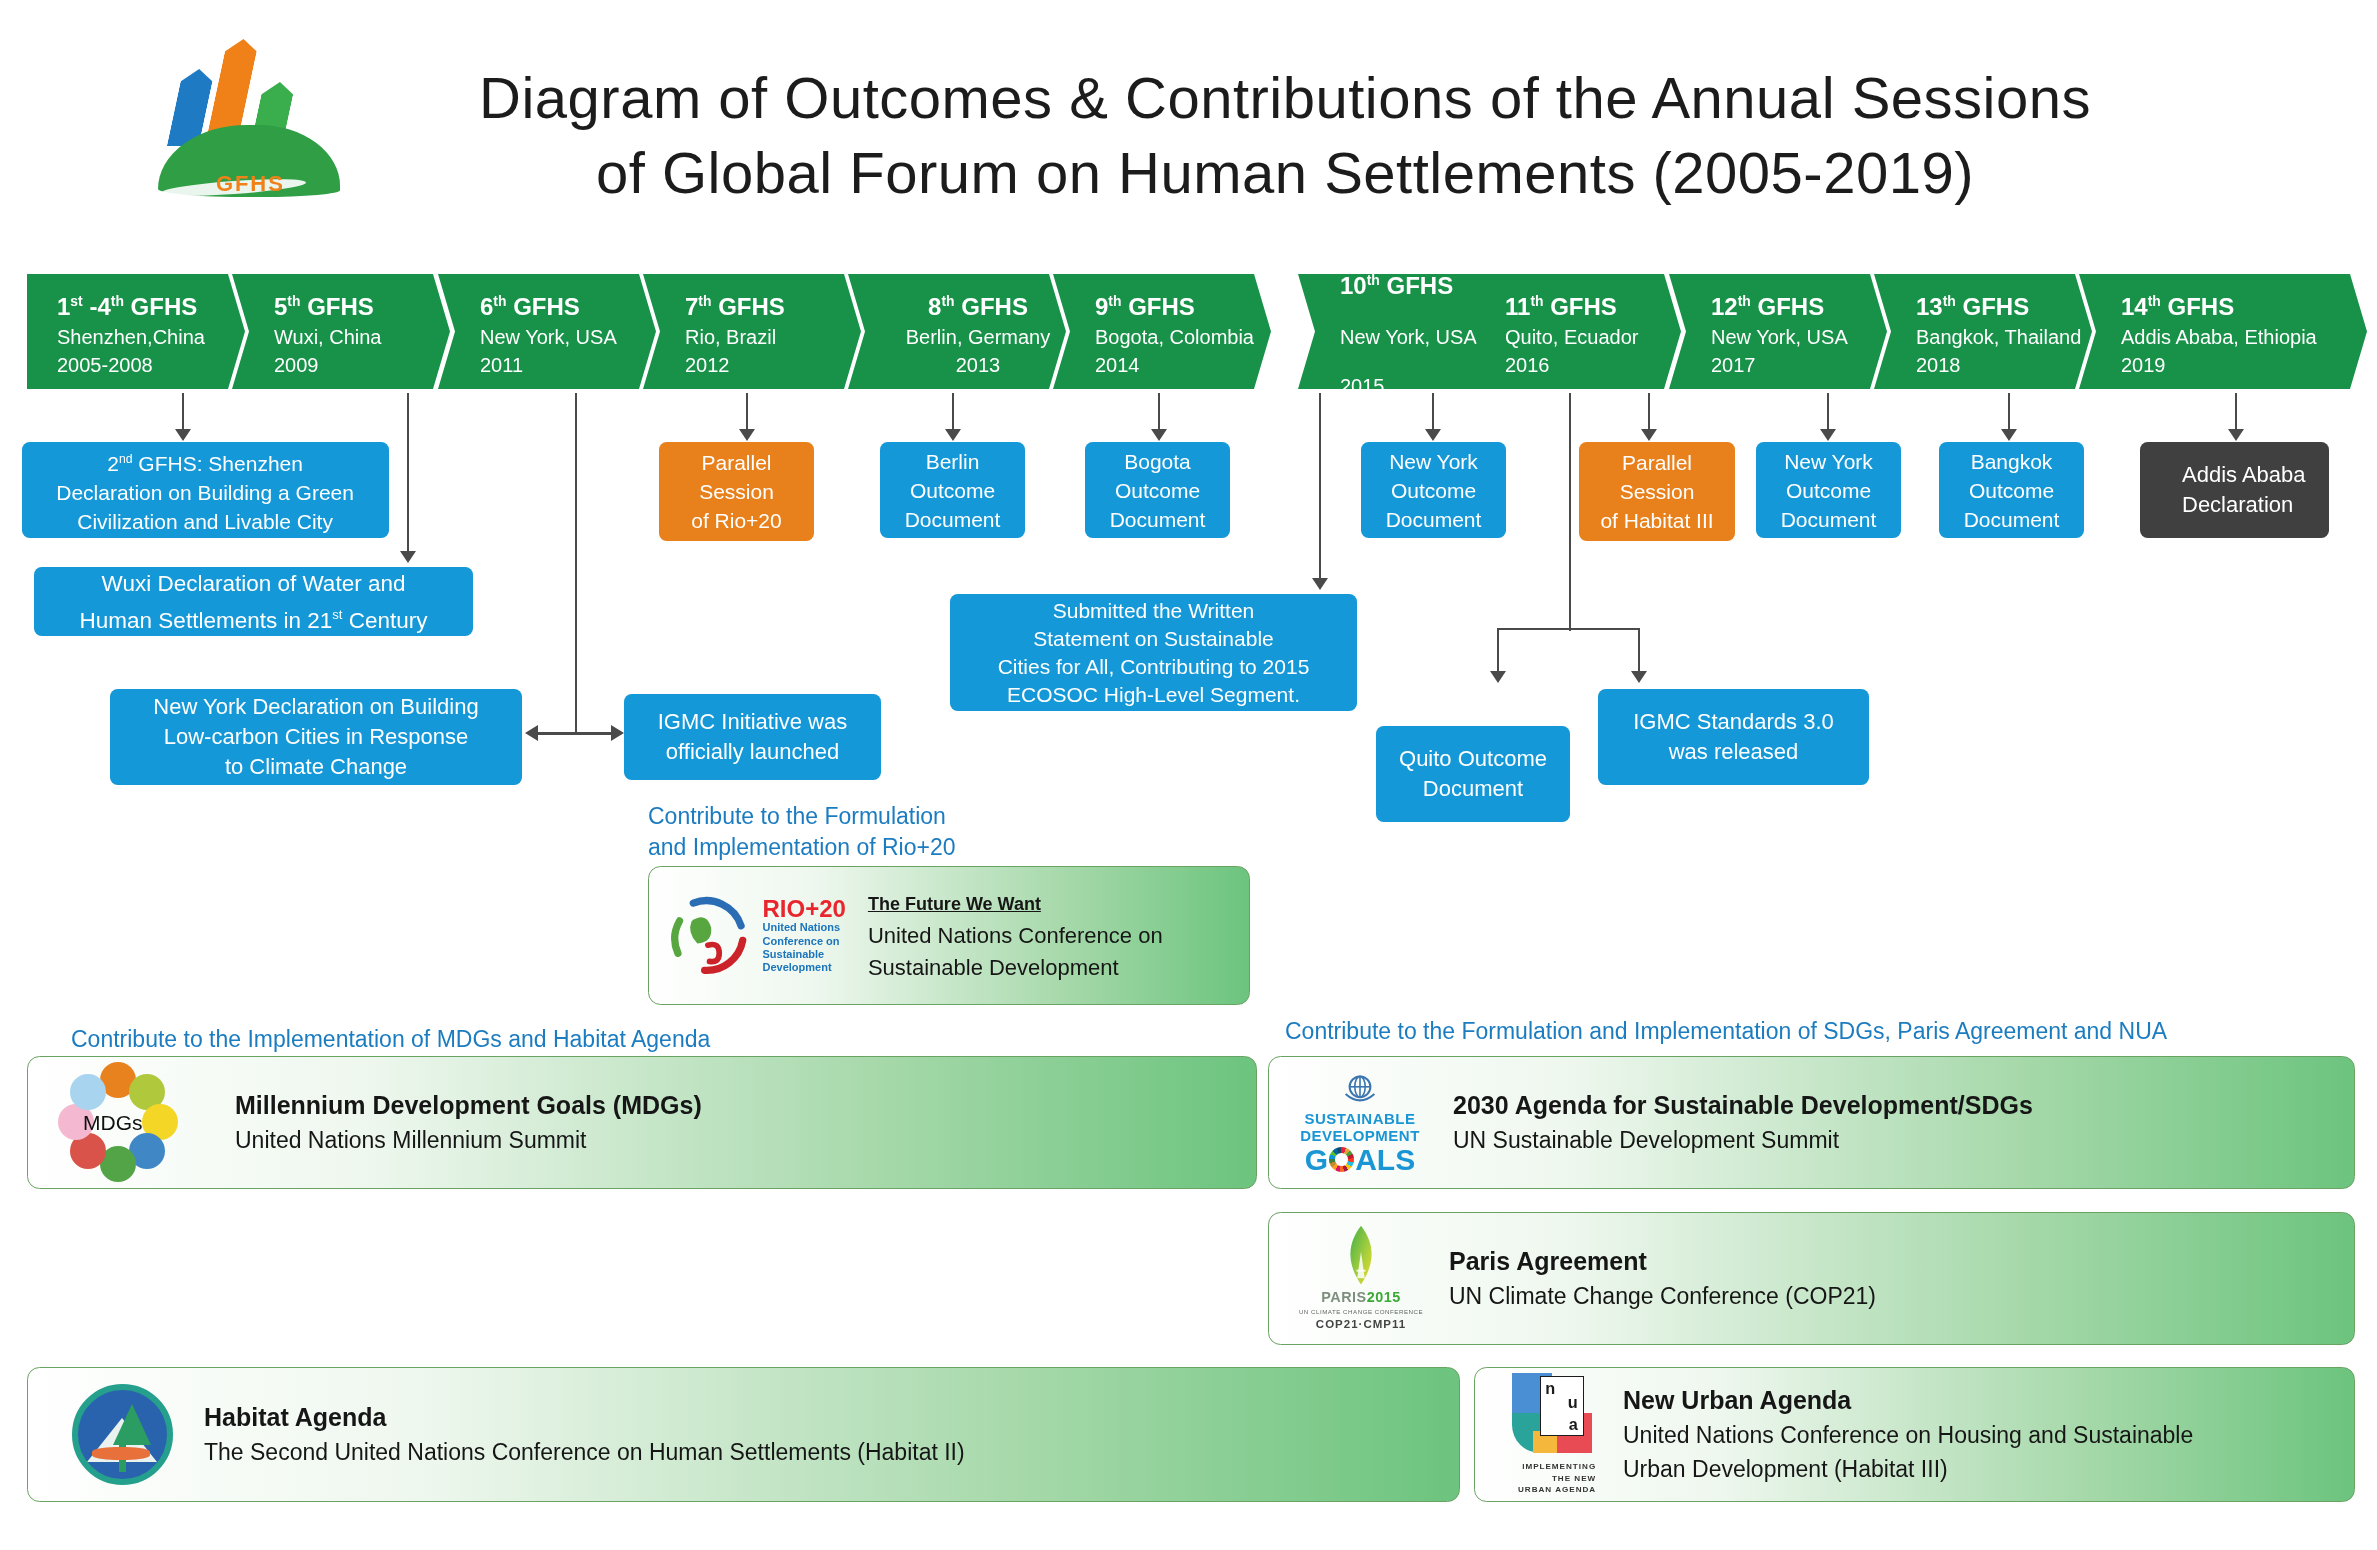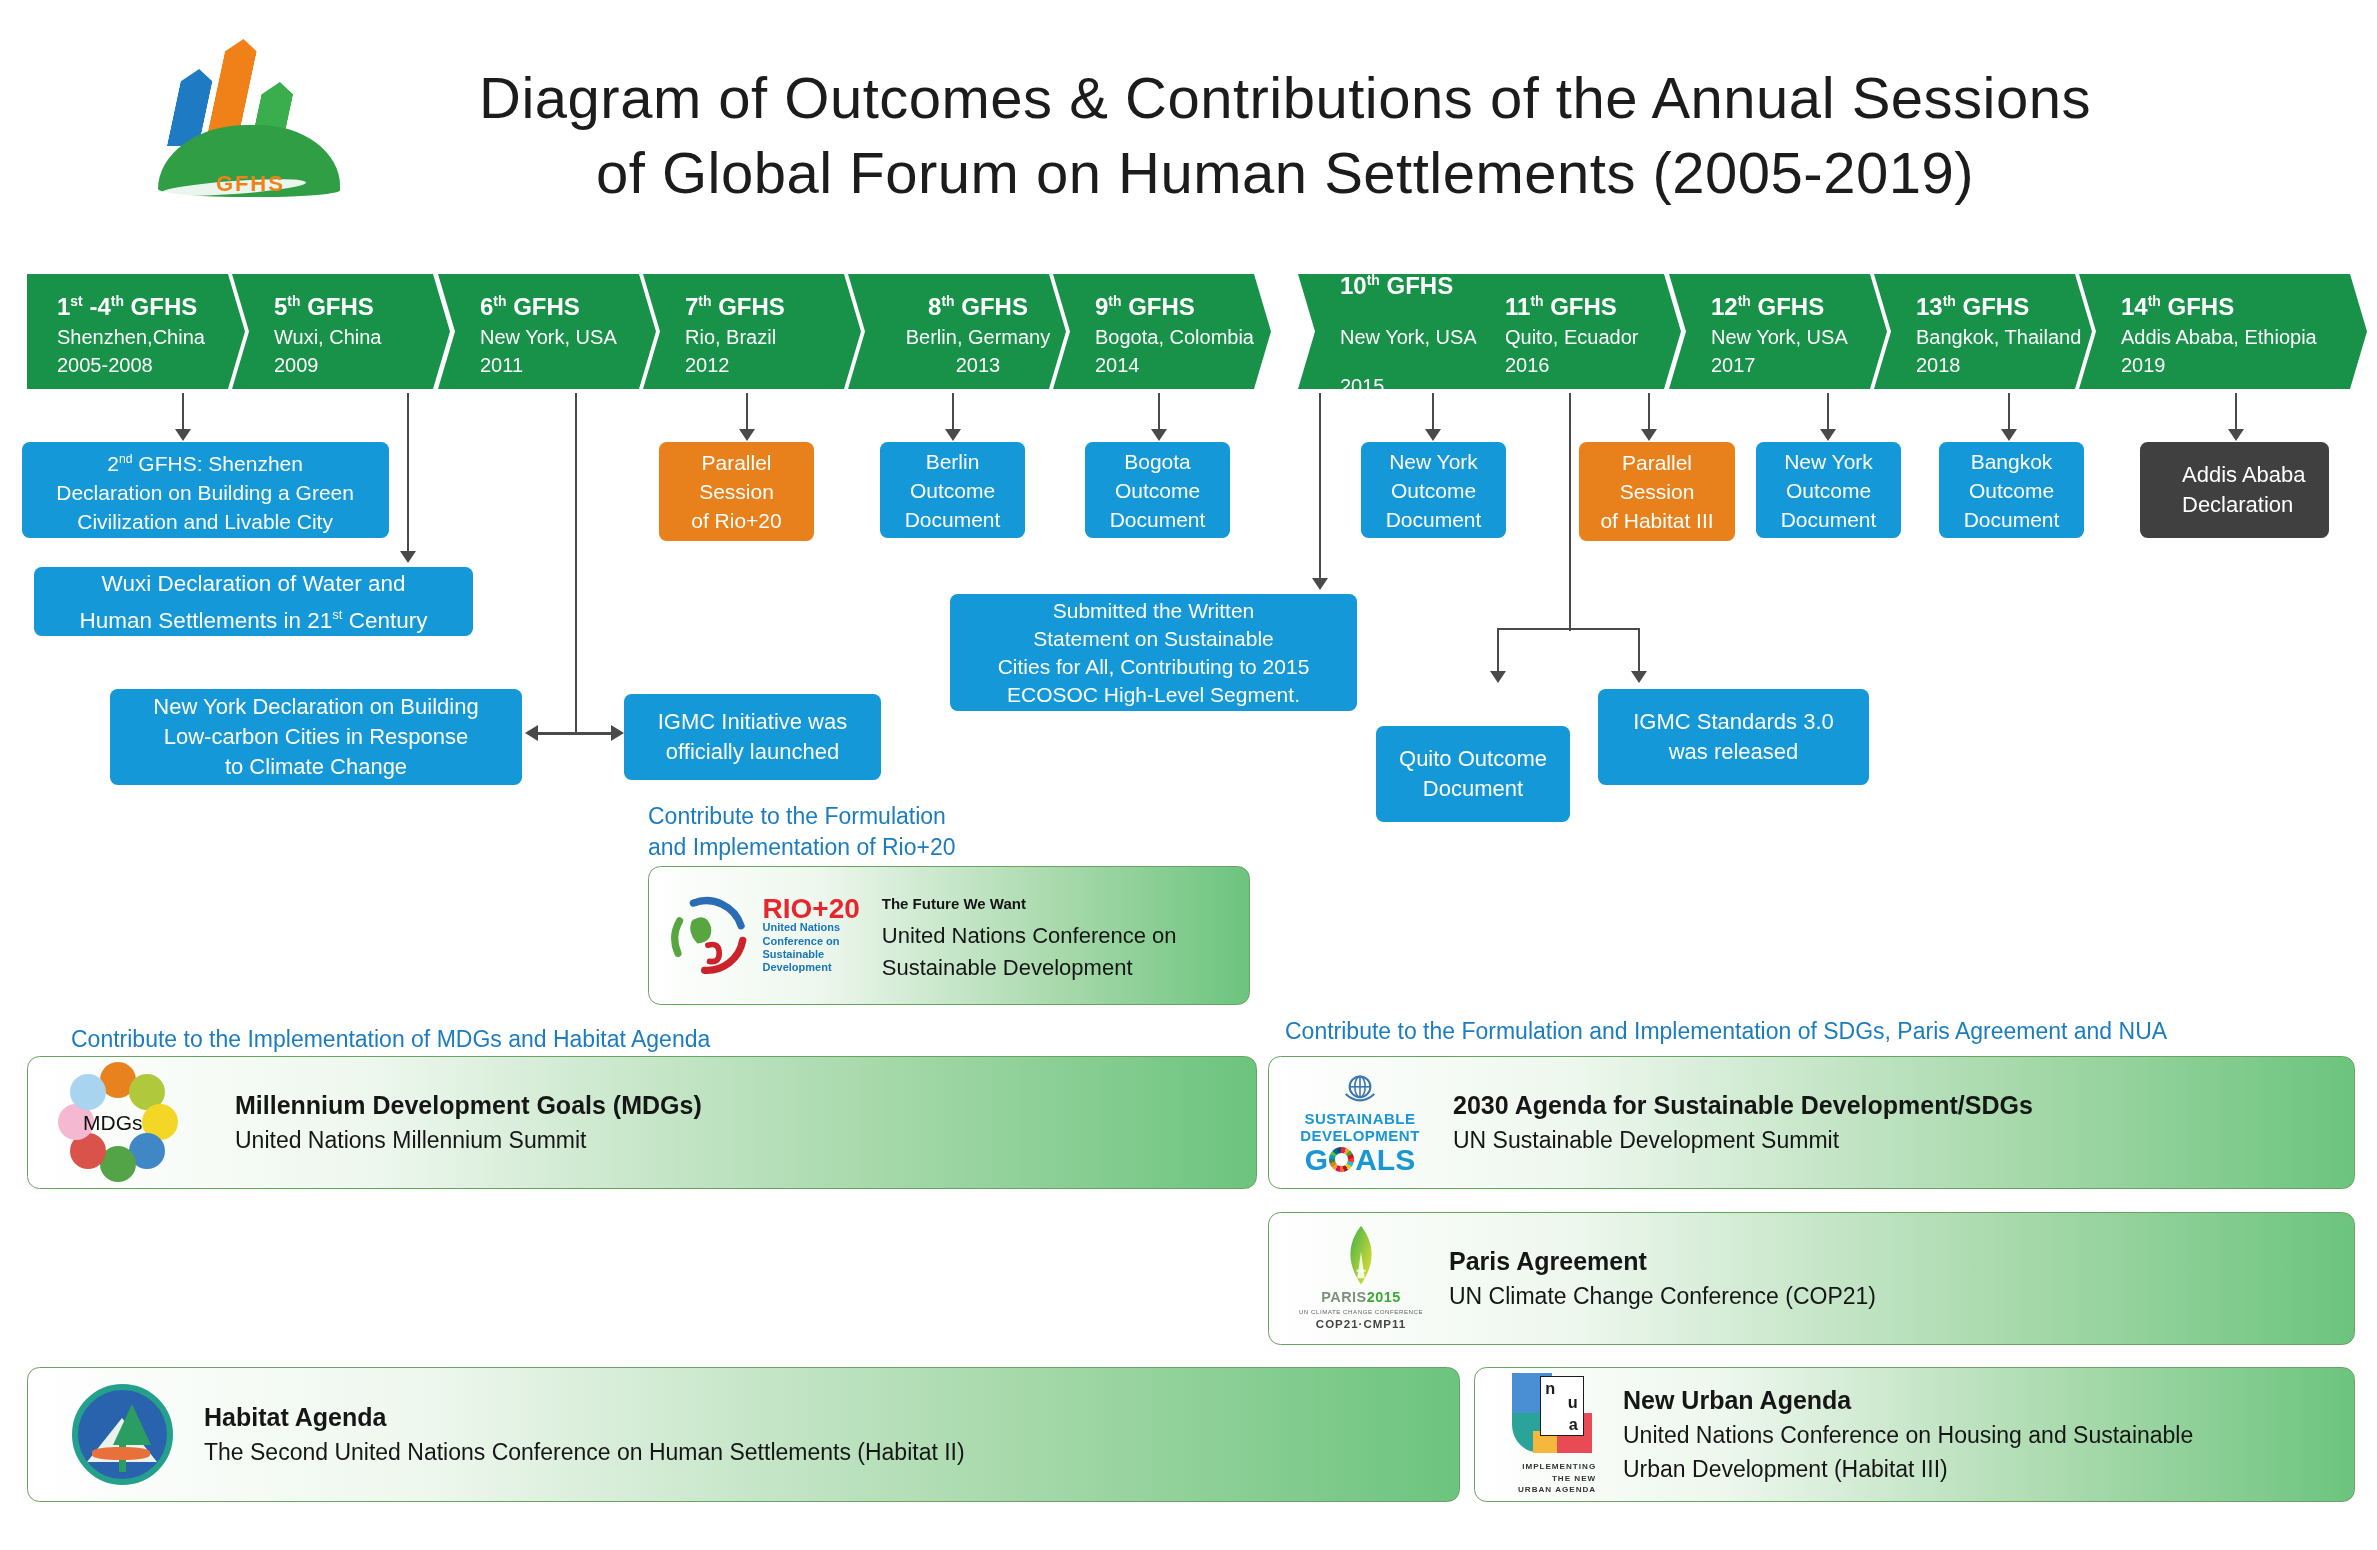--- a/index.html
+++ b/index.html
@@ -53,21 +53,21 @@
   
   .card{position:absolute;border:1.4px solid #69a361;border-radius:12.5px;box-sizing:border-box;
         background:linear-gradient(90deg,#ffffff 0%,#eef7ee 28%,#a5d8a9 70%,#6cc47e 100%);
         display:flex;align-items:center;}
   .card-title{font-size:25px;font-weight:bold;color:#161616;line-height:35px;}
   .card-sub{font-size:23px;color:#161616;line-height:34px;}
 
   
   .rio-logo-wrap{display:flex;align-items:center;margin-left:20px;}
   .rio-text{margin-left:12.5px;}
-  .rio-name{font-size:28px;font-weight:bold;color:#e8262d;line-height:25px;}
+  .rio-name{font-size:24px;font-weight:bold;color:#e8262d;line-height:25px;}
   .rio-sub{font-size:11px;font-weight:bold;color:#1b75bb;line-height:13.4px;}
   
   .mdg-ring{position:relative;width:121px;height:121px;margin-left:30px;flex:none;}
   .mdg-c{position:absolute;width:36px;height:36px;border-radius:50%;}
   .mdg-center{position:absolute;left:25px;top:49px;font-size:21px;color:#111;}
   
   .sdg-logo{width:144px;margin-left:19px;flex:none;text-align:center;}
   .sdg-line{font-size:15px;font-weight:bold;color:#1a96d4;line-height:17px;letter-spacing:0.5px;}
   .goals-row{display:flex;align-items:center;justify-content:center;font-size:30px;font-weight:bold;color:#1a96d4;line-height:31px;}
   .sdg-wheel{width:25px;height:25px;border-radius:50%;margin:0 1px;position:relative;
@@ -281,21 +281,21 @@
     </svg>
     <div class="rio-text">
       <div class="rio-name">RIO+20</div>
       <div class="rio-sub">United Nations</div>
       <div class="rio-sub">Conference on</div>
       <div class="rio-sub">Sustainable</div>
       <div class="rio-sub">Development</div>
     </div>
   </div>
   <div style="margin-left:22px;">
-    <div class="card-title" style="font-size:15px;line-height:32px;">The Future We Want</div>
+    <div class="card-title" style="font-size:18px;line-height:32px;text-decoration:underline;">The Future We Want</div>
     <div class="card-sub" style="font-size:22px;line-height:32px;">United Nations Conference on</div>
     <div class="card-sub" style="font-size:22px;line-height:32px;">Sustainable Development</div>
   </div>
 </div>
 
 <div class="card" style="left:27px;top:1056px;width:1230px;height:133px;">
   <div class="mdg-ring">
     <div class="mdg-c" style="left:42px;top:0;background:#e8821e;"></div>
     <div class="mdg-c" style="left:71px;top:12px;background:#b0c93c;"></div>
     <div class="mdg-c" style="left:84px;top:42px;background:#f3d626;"></div>

